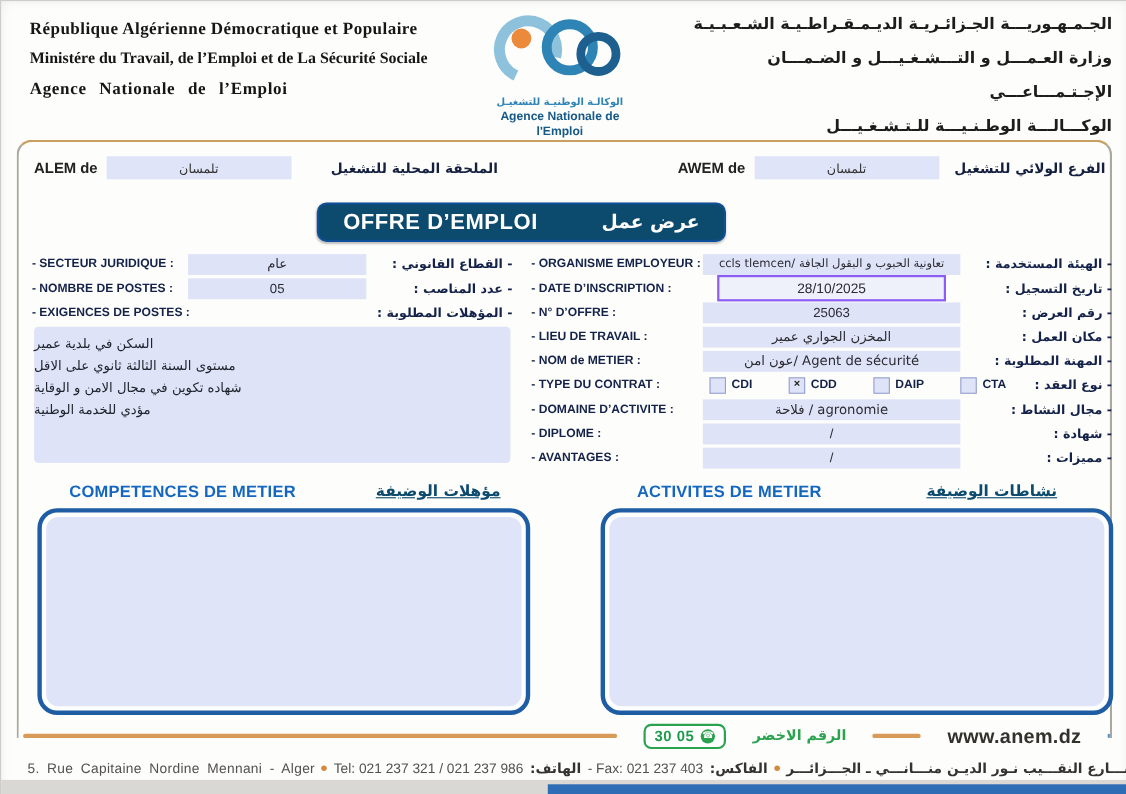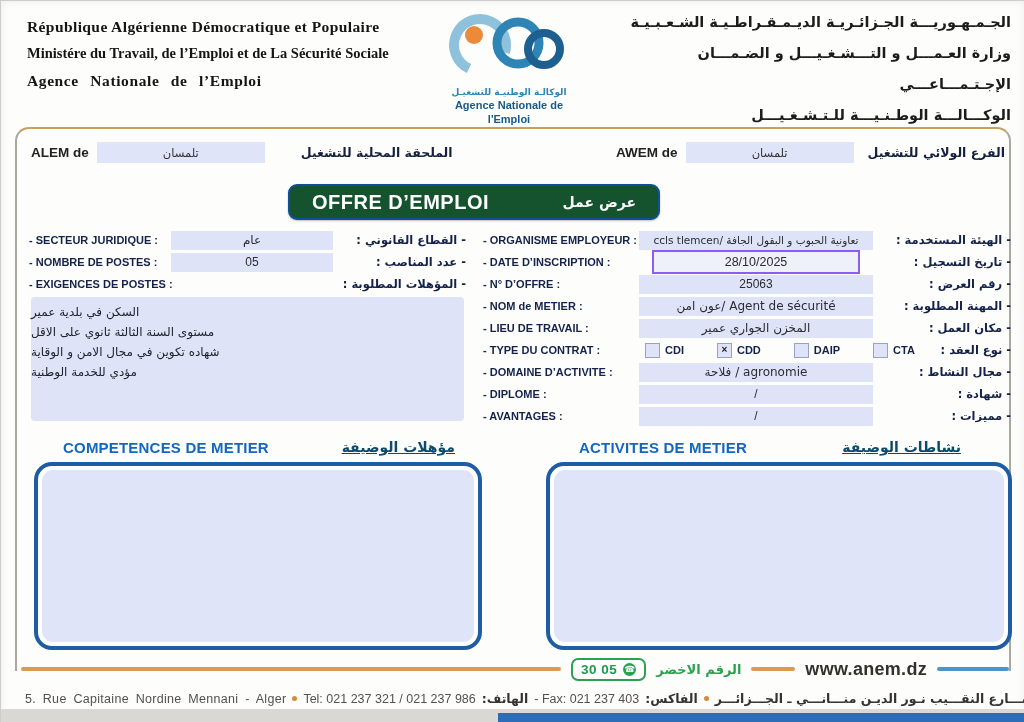--- a/index.html
+++ b/index.html
@@ -30,25 +30,25 @@
   .branch-left{left:30px;}
   .branch-right{right:20px;}
   .b-pre{font-size:13.5px;font-weight:bold;color:#222;margin-right:8px;}
   .b-field{display:inline-flex;align-items:center;justify-content:center;width:168px;height:21px;
            background:#e0e4f8;font-size:11.5px;color:#333;}
   .b-ar{font-size:12.5px;font-weight:bold;color:#15203f;}
   .branch-left .b-ar{margin-left:36px;}
   .branch-right .b-ar{margin-left:14px;}
 
   
-  .banner{position:absolute;left:287px;top:183px;width:372px;height:36px;background:#14532d;
+  .banner{position:absolute;left:287px;top:183px;width:372px;height:36px;background:#0c4a6e;
           border:2px solid #0f4f97;border-radius:9px;display:flex;align-items:center;
           justify-content:space-between;padding:0 22px;box-sizing:border-box;box-shadow:0 1px 2px rgba(0,0,0,.25);}
   .banner-fr{color:#fff;font-size:20px;font-weight:bold;letter-spacing:.5px;}
-  .banner-ar{color:#fff;font-size:14px;font-weight:bold;}
+  .banner-ar{color:#fff;font-size:17px;font-weight:bold;}
 
   
   .row{display:flex;align-items:center;height:20px;margin-bottom:2px;}
   .lab-fr{font-size:11px;font-weight:bold;color:#14224a;white-space:nowrap;}
   .lab-ar{flex:1;text-align:right;font-size:11.5px;font-weight:bold;color:#14224a;white-space:nowrap;}
   .valcell{display:flex;align-items:center;justify-content:center;}
   .val{width:100%;height:19px;background:#dfe3f7;display:flex;align-items:center;
        justify-content:center;font-size:12px;color:#2b2b33;white-space:nowrap;}
   .col-left{position:absolute;left:28px;top:229px;width:437px;}
   .col-left .lab-fr{width:142px;}
@@ -73,21 +73,21 @@
   .sec-fr{font-size:15px;font-weight:bold;color:#1467c0;letter-spacing:.2px;}
   .sec-ar{font-size:14px;font-weight:bold;color:#0c4a6e;text-decoration:underline;}
   .bigbox{position:absolute;top:461px;height:188px;border:4px solid #1e5ca4;border-radius:18px;
           background:#fff;box-sizing:border-box;}
   .bigbox-left{left:33px;width:448px;}
   .bigbox-right{left:545px;width:466px;}
   .bigbox-inner{position:absolute;left:4px;right:4px;top:4px;bottom:4px;background:#e0e4f8;border-radius:11px;}
 
   
   .service-row{position:absolute;left:20px;width:988px;top:658px;height:20px;display:flex;
-               align-items:center;gap:10px;}
+               align-items:center;gap:24px;}
   .oline{height:3.5px;background:#d79a59;border-radius:2px;}
   .oline1{width:540px;}
   .oline2{width:44px;}
   .badge{display:flex;align-items:center;gap:6px;border:2px solid #2ba24f;border-radius:7px;
          padding:0 8px;height:19px;background:#fff;}
   .badge-num{font-size:13.5px;font-weight:bold;color:#1f9a4b;letter-spacing:.5px;}
   .phone-icon{width:13px;height:13px;border-radius:50%;background:#2ba24f;display:flex;
               align-items:center;justify-content:center;}
   .phone-icon::before{content:"☎";color:#fff;font-size:8.5px;line-height:1;font-family:"DejaVu Sans",sans-serif;}
   .green-lab{font-size:13px;font-weight:bold;color:#2ba24f;}
@@ -195,32 +195,32 @@
       <span class="lab-ar ar" dir="rtl">- تاريخ التسجيل :</span>
     </div>
     <div class="row">
       <span class="lab-fr">- N° D’OFFRE :</span>
       <span class="valcell">
           <span class="val">25063</span>
         </span>
       <span class="lab-ar ar" dir="rtl">- رقم العرض :</span>
     </div>
     <div class="row">
+      <span class="lab-fr">- LIEU DE TRAVAIL :</span>
+      <span class="valcell">
+          <span class="val ar">المخزن الجواري عمير</span>
+        </span>
+      <span class="lab-ar ar" dir="rtl">- مكان العمل :</span>
+    </div>
+    <div class="row">
       <span class="lab-fr">- NOM de METIER :</span>
       <span class="valcell">
           <span class="val ar">عون امن/ Agent de sécurité</span>
         </span>
       <span class="lab-ar ar" dir="rtl">- المهنة المطلوبة :</span>
-    </div>
-    <div class="row">
-      <span class="lab-fr">- LIEU DE TRAVAIL :</span>
-      <span class="valcell">
-          <span class="val ar">المخزن الجواري عمير</span>
-        </span>
-      <span class="lab-ar ar" dir="rtl">- مكان العمل :</span>
     </div>
     <div class="row">
       <span class="lab-fr">- TYPE DU CONTRAT :</span>
       <span class="opts">
         <span class="opt">
           <span class="box"></span>
           <span>CDI</span>
         </span>
         <span class="opt">
           <span class="box">×</span>

